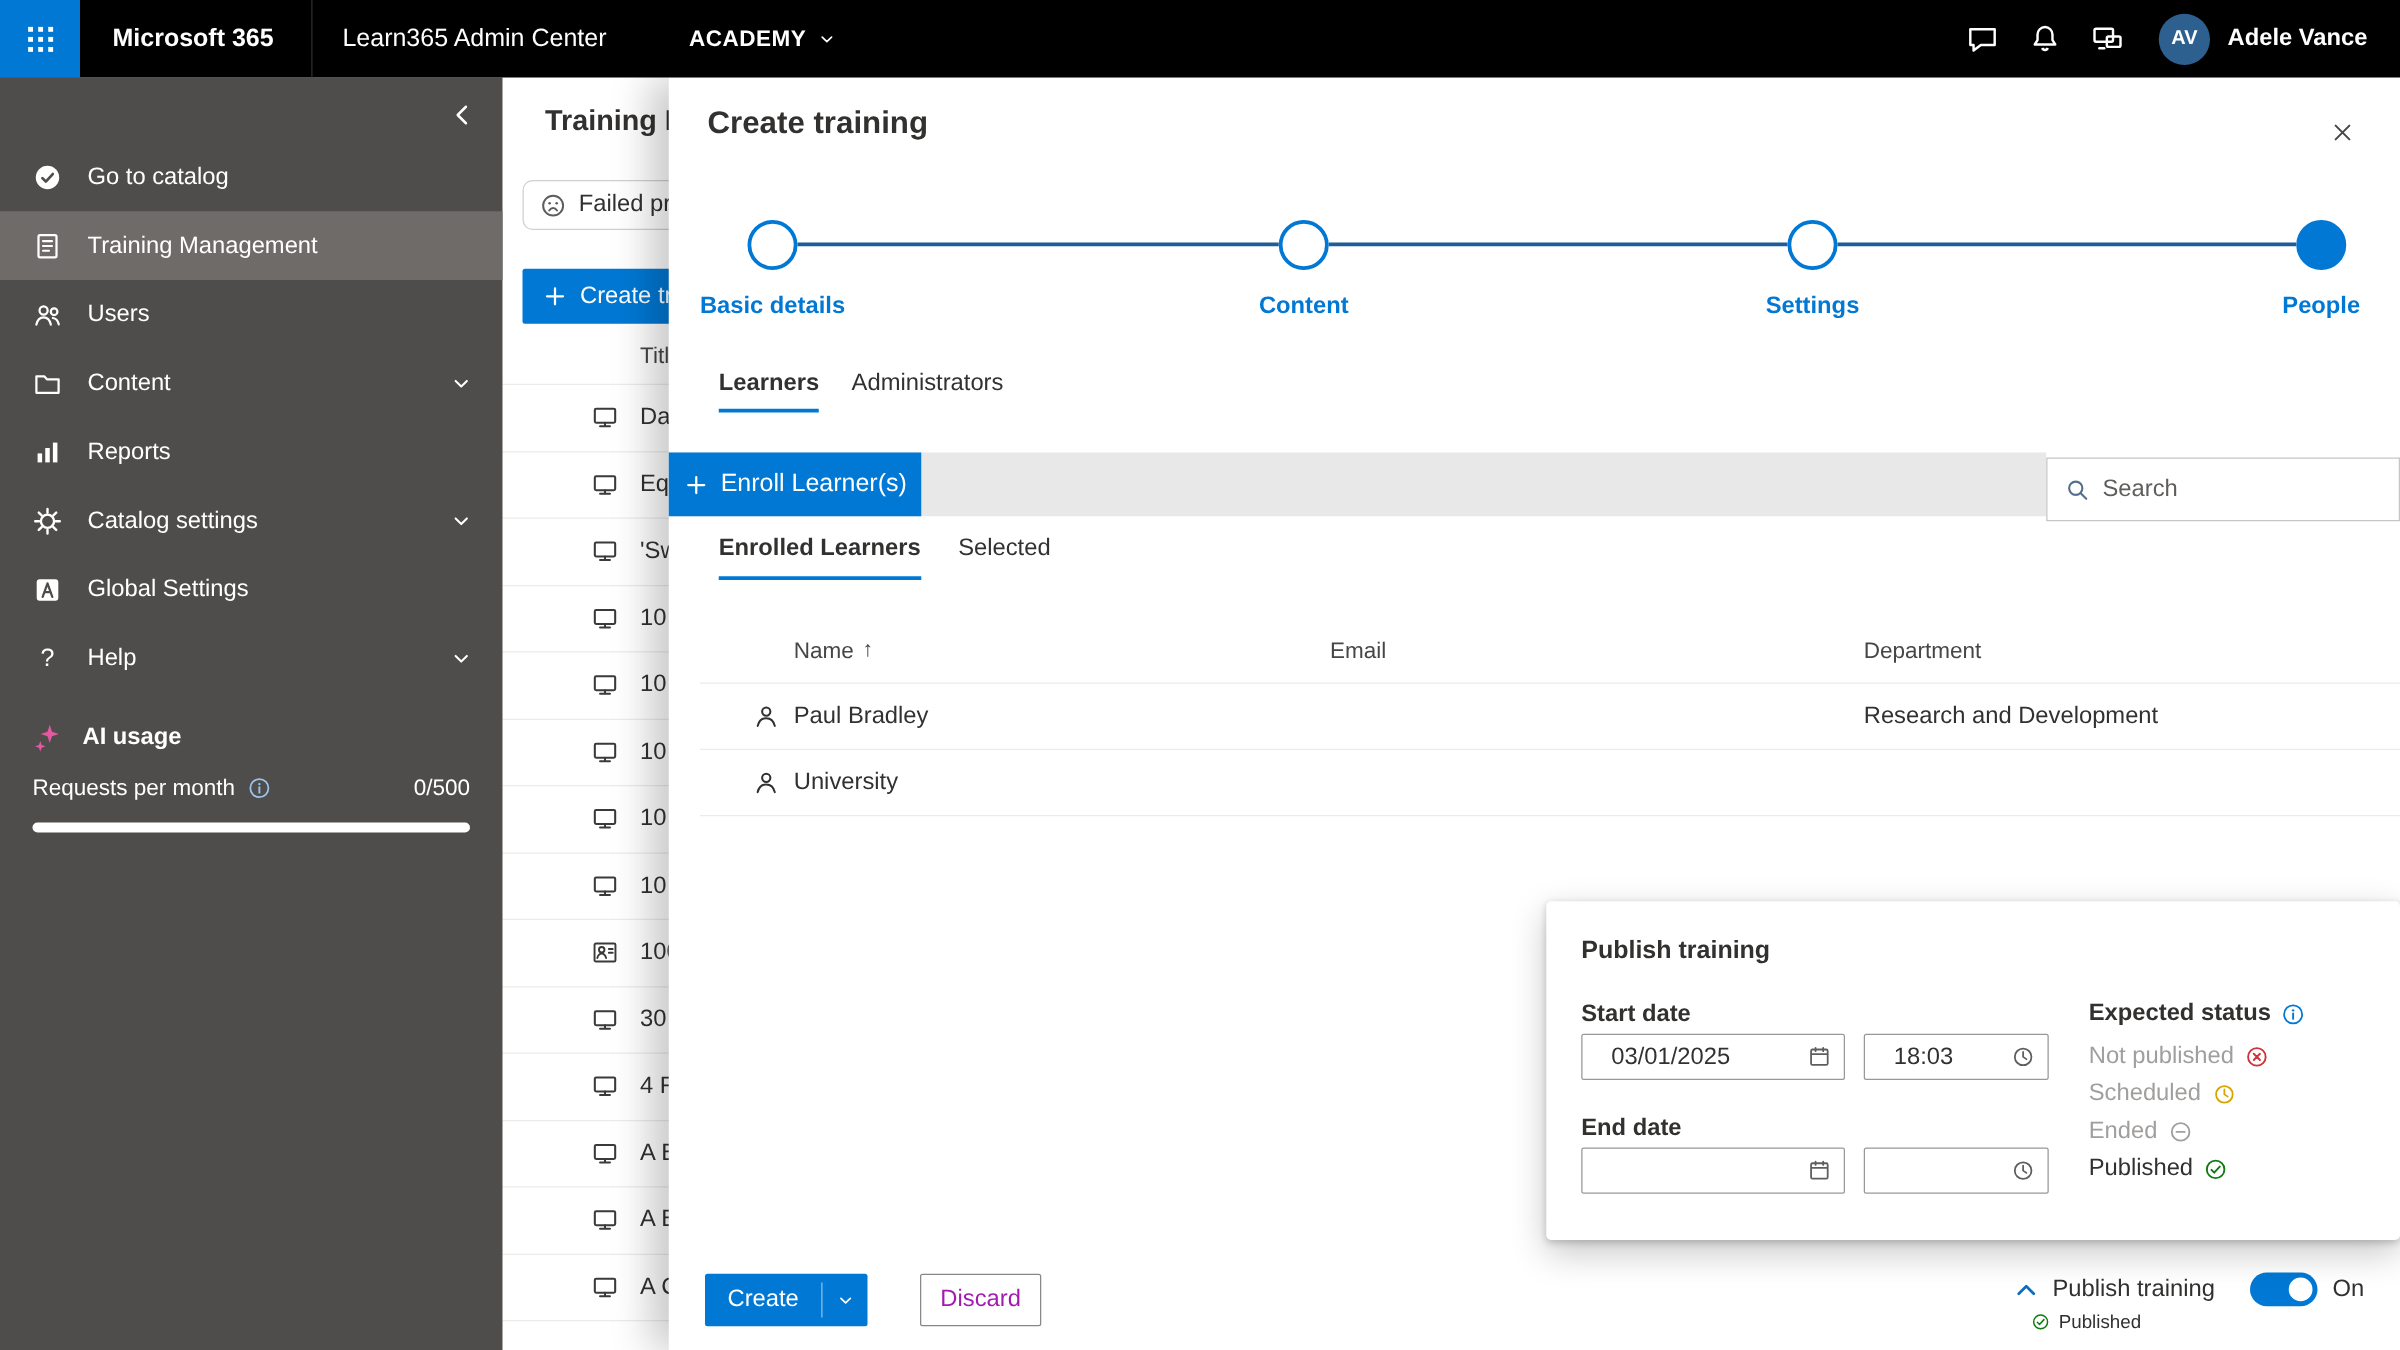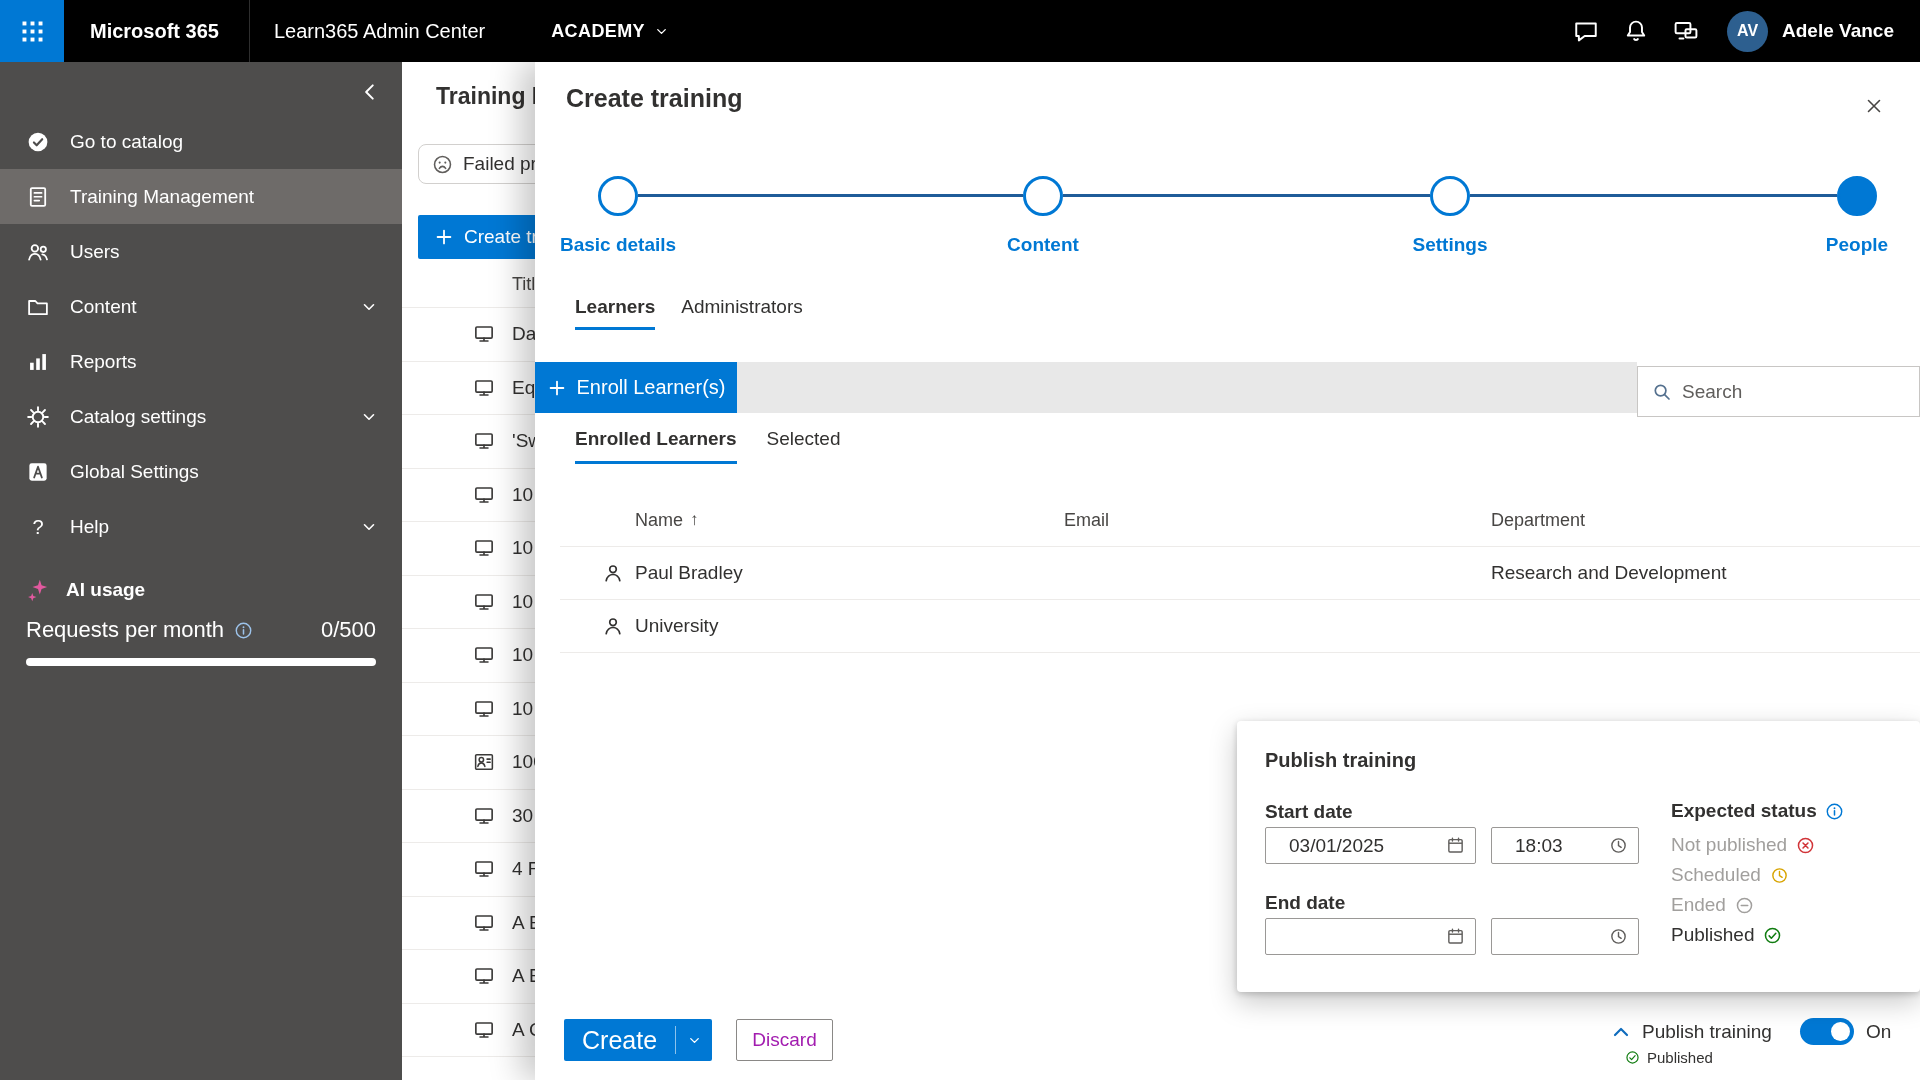--- a/index.html
+++ b/index.html
@@ -35,21 +35,21 @@
   .sb-collapse { position:absolute; top:14px; right:16px; width:32px; height:32px; display:flex; align-items:center; justify-content:center; cursor:pointer; }
   .sb-collapse svg { width:22px; height:22px; }
   .sb-nav { position:absolute; top:52px; left:0; right:0; }
   .sb-item { height:55px; display:flex; align-items:center; padding:0 24px 0 26px; gap:20px; font-size:19px; cursor:pointer; white-space:nowrap; }
   .sb-item.selected { background:var(--sidebarSelected,#6e6b69); }
   .sb-item .ic { width:24px; height:24px; flex:none; }
   .sb-item .chev { margin-left:auto; width:18px; height:18px; }
   .sb-footer { position:absolute; top:508px; left:0; right:0; }
   .sb-ai-row { height:40px; display:flex; align-items:center; padding:0 26px; gap:16px; font-weight:700; font-size:19px; }
   .sb-ai-row .ic { width:24px; height:24px; color:#e2599f; }
-  .sb-req { height:40px; display:flex; align-items:center; padding:0 26px; gap:10px; font-size:22px; }
+  .sb-req { height:40px; display:flex; align-items:center; padding:0 26px; gap:10px; font-size:18px; }
   .sb-req .ic { width:19px; height:19px; color:#9dc3ea; cursor:pointer; }
   .sb-req .val { margin-left:auto; }
   .sb-progress { margin:8px 26px 0; height:8px; border-radius:4px; background:#ffffff; }
 
   
   .bg-page { position:absolute; left:402px; top:62px; right:0; bottom:0; background:#fff; }
   .bp-title { position:absolute; left:34px; top:21px; font-size:23px; font-weight:700; white-space:nowrap; }
   .bp-banner { position:absolute; left:16px; top:82px; height:40px; width:212px; border:1px solid #d2d0ce; border-radius:8px;
                display:flex; align-items:center; gap:10px; padding:0 13px; font-size:19px; background:#fff; cursor:pointer; white-space:nowrap; }
   .bp-banner .ic { width:21px; height:21px; color:#605e5c; flex:none; }
@@ -123,21 +123,21 @@
   .pp-status { position:absolute; left:434px; top:109px; }
   .pp-status .srow { height:30px; display:flex; align-items:center; gap:9px; font-size:19px; color:var(--textDisabled,#a19f9d); white-space:nowrap; }
   .pp-status .srow.active { color:#323130; }
   .pp-status .ic { width:19px; height:19px; flex:none; }
   .ic-red { color:var(--statusRed,#d13438); }
   .ic-yellow { color:var(--statusYellow,#d8a400); }
   .ic-gray { color:var(--statusGray,#a19f9d); }
   .ic-green { color:var(--statusGreen,#107c10); }
 
   .btn-create { position:absolute; left:29px; top:957px; height:42px; display:flex; background:var(--accent,#0078d4); border-radius:2px; color:#fff; cursor:pointer; }
-  .btn-create .main { padding:12px 18px; display:flex; align-items:center; font-size:25px; }
+  .btn-create .main { padding:12px 18px; display:flex; align-items:center; font-size:19px; }
   .btn-create .vsep { width:1px; background:rgba(255,255,255,.55); margin:7px 0; }
   .btn-create .dd { width:36px; display:flex; align-items:center; justify-content:center; }
   .btn-create .dd svg { width:15px; height:15px; }
   .btn-discard { position:absolute; left:201px; top:957px; height:42px; width:97px; background:#fff; border:1px solid #8a8886; border-radius:2px;
                  font-size:19px; font-family:inherit; color:#a21caf; cursor:pointer; }
   .pub-collapse { position:absolute; left:1074px; top:958px; width:24px; height:24px; color:#0f6cbd; cursor:pointer; }
   .pub-label { position:absolute; left:1107px; top:949px; height:42px; display:flex; align-items:center; font-size:19px; white-space:nowrap; }
   .toggle { position:absolute; left:1265px; top:956px; width:54px; height:27px; border-radius:14px; background:var(--accent,#0078d4); cursor:pointer; }
   .toggle .knob { position:absolute; right:4px; top:4px; width:19px; height:19px; border-radius:50%; background:#fff; }
   .toggle-state { position:absolute; left:1331px; top:949px; height:42px; display:flex; align-items:center; font-size:19px; }

